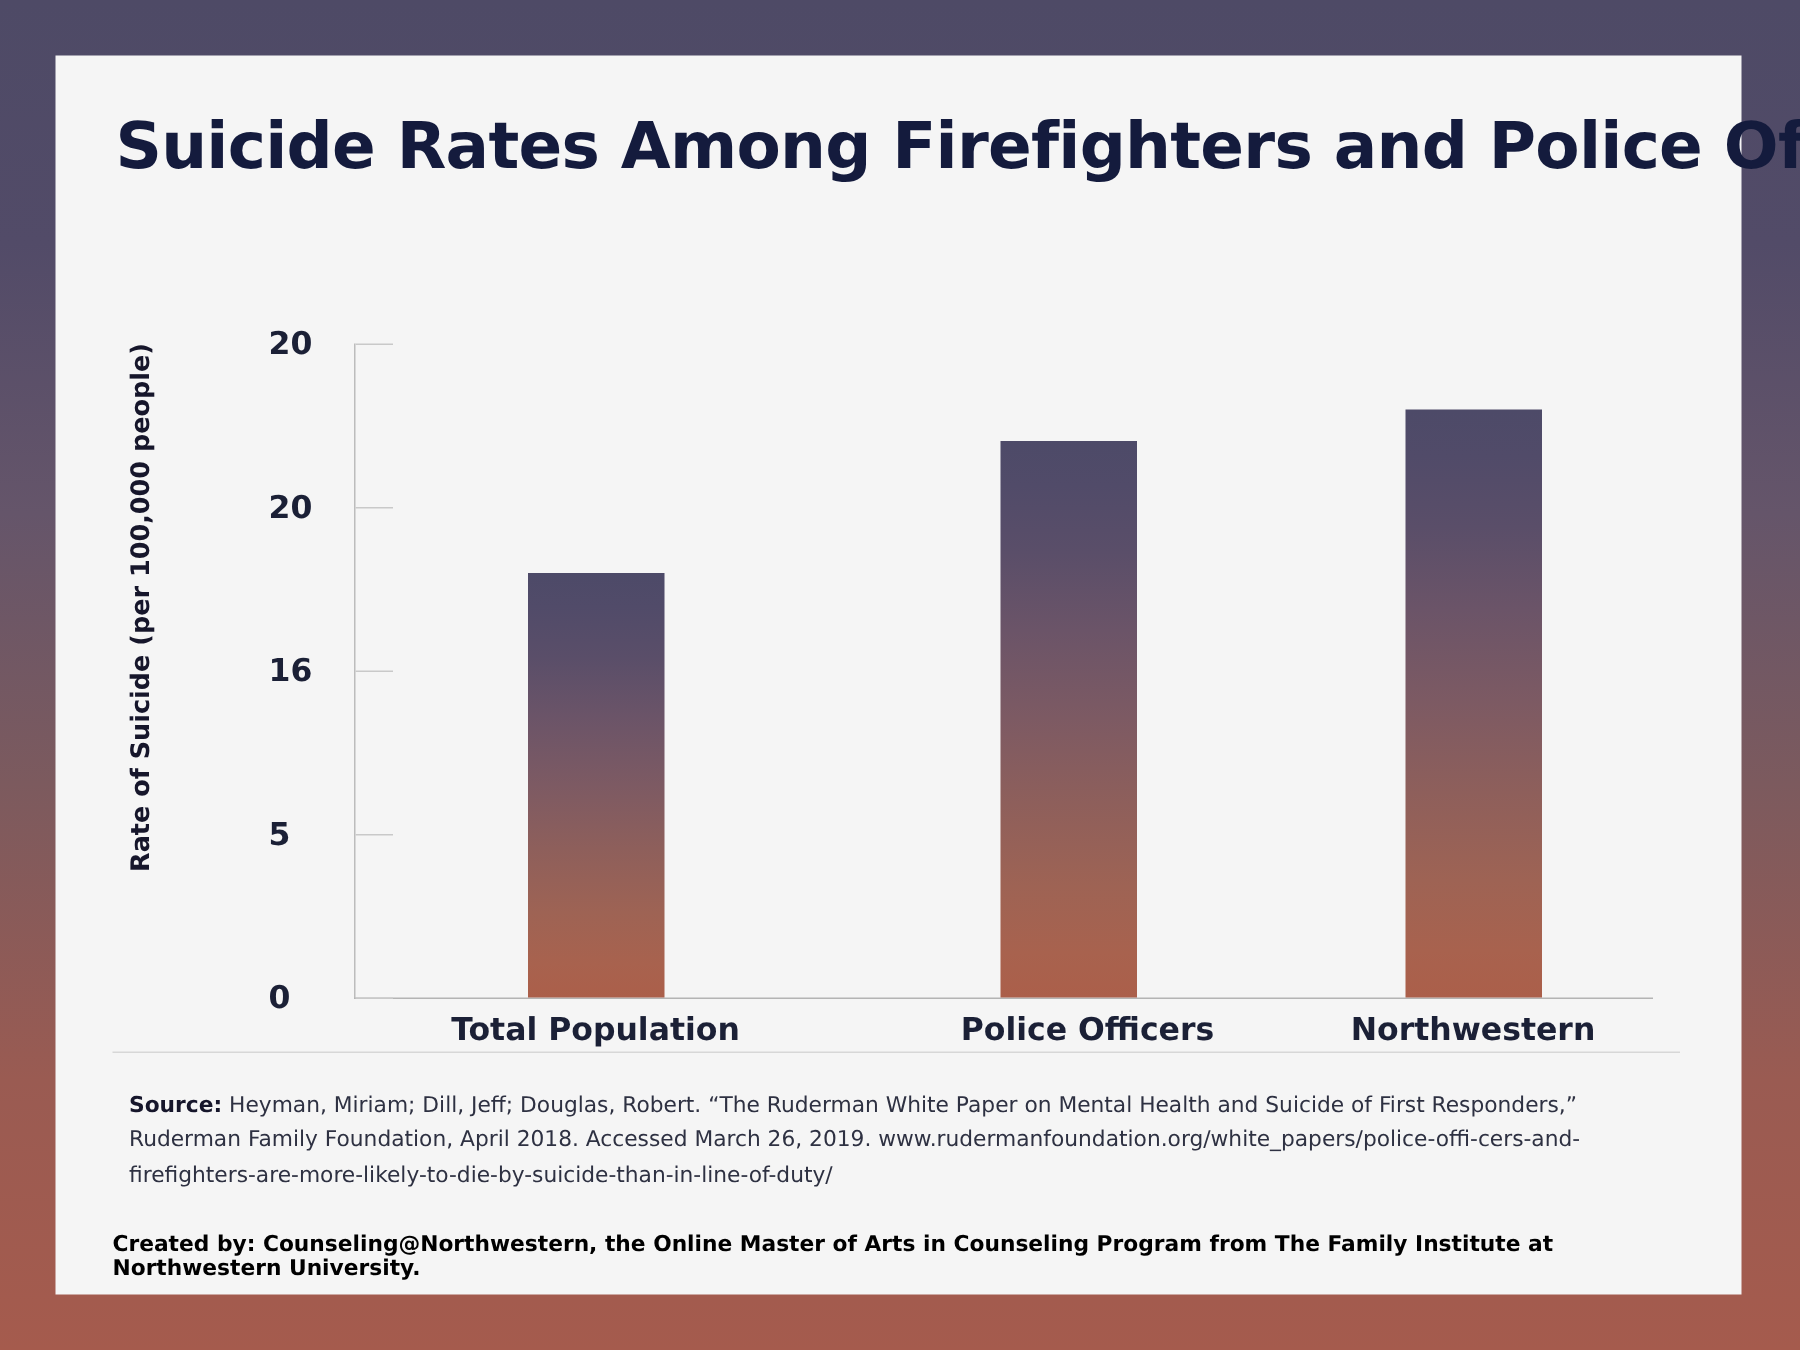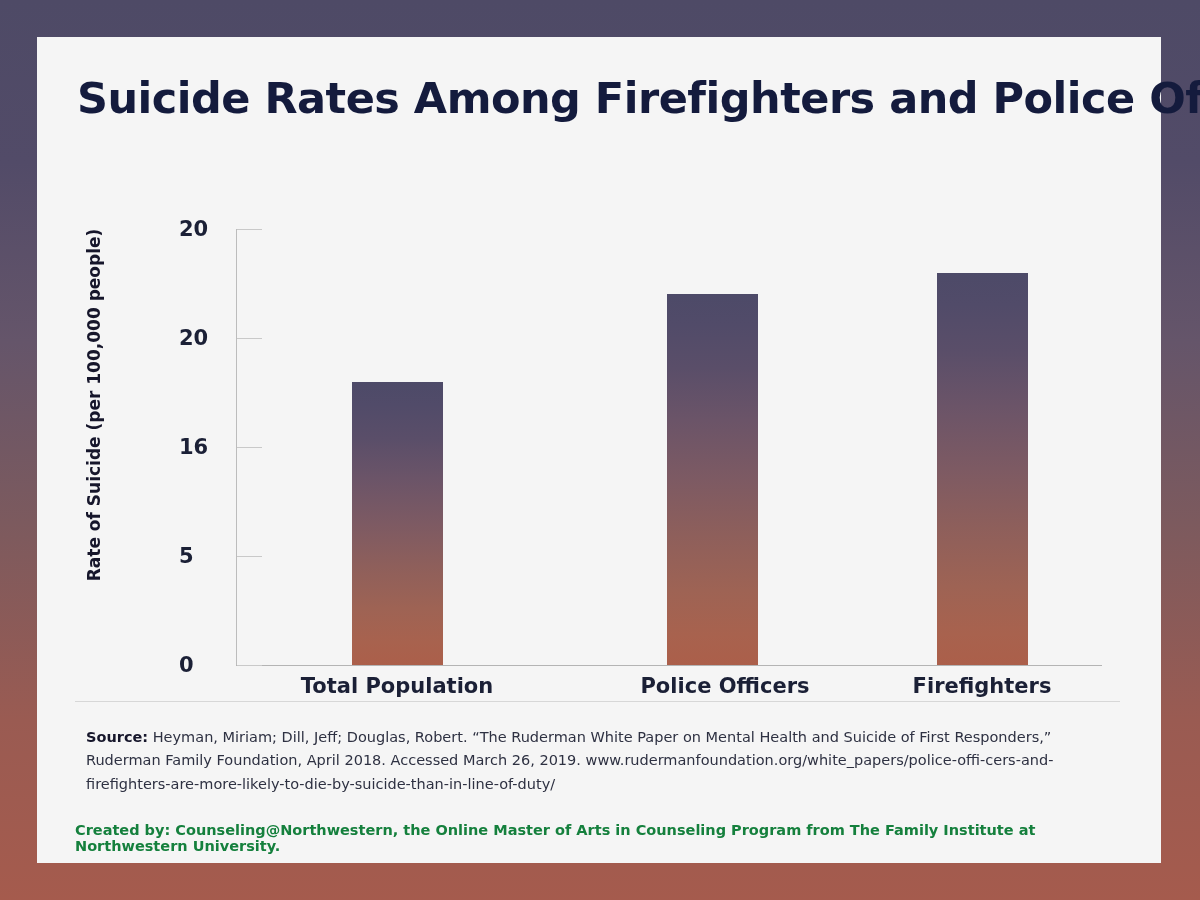--- a/index.html
+++ b/index.html
@@ -171,21 +171,21 @@
     margin-left: 11px;
   }
   .source-label {
     font-weight: bold;
     color: #16162b;
   }
   .created-by {
     margin-top: 26px;
     font-size: 14.5px;
     font-weight: bold;
-    color: #15803d;
+    color: #000000;
   }
 </style>
 </head>
 <body>
 
 <div class="page-frame">
 
   <div class="card">
 
     <div class="chart-title">Suicide Rates Among Firefighters and Police Officers</div>
@@ -207,21 +207,21 @@
 
       <div class="bars-layer">
           <div class="bar" style="left: 314.5px; width: 91px; height: 283.4px; bottom: 1px;"></div>
           <div class="bar" style="left: 629.5px; width: 91px; height: 370.6px; bottom: 1px;"></div>
           <div class="bar" style="left: 899.5px; width: 91px; height: 392.4px; bottom: 1px;"></div>
         </div>
 
       <div class="x-tick-labels">
           <div class="x-tick-label" style="left: 360px;">Total Population</div>
           <div class="x-tick-label" style="left: 688px;">Police Officers</div>
-          <div class="x-tick-label" style="left: 945px;">Firefighters</div>
+          <div class="x-tick-label" style="left: 945px;">Northwestern</div>
         </div>
 
     <div class="tick-mark" style="top: 488px;"></div>
         <div class="tick-mark" style="top: 379px;"></div>
         <div class="tick-mark" style="top: 270px;"></div>
         <div class="tick-mark" style="top: 161px;"></div>
         <div class="tick-mark" style="top: 52px;"></div>
       </div>
 
     <div class="footer">

